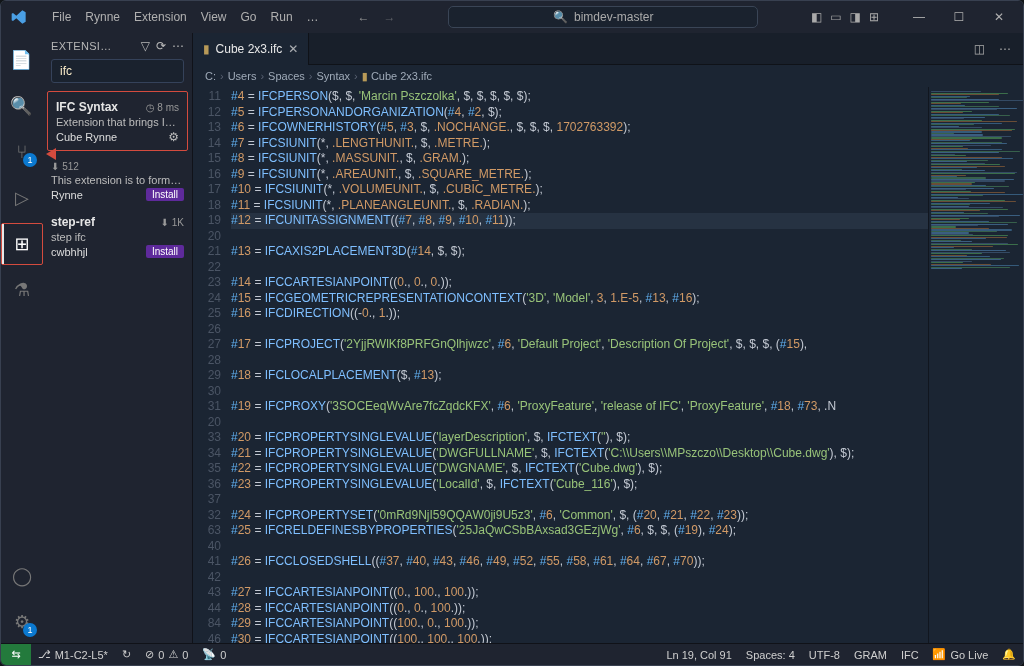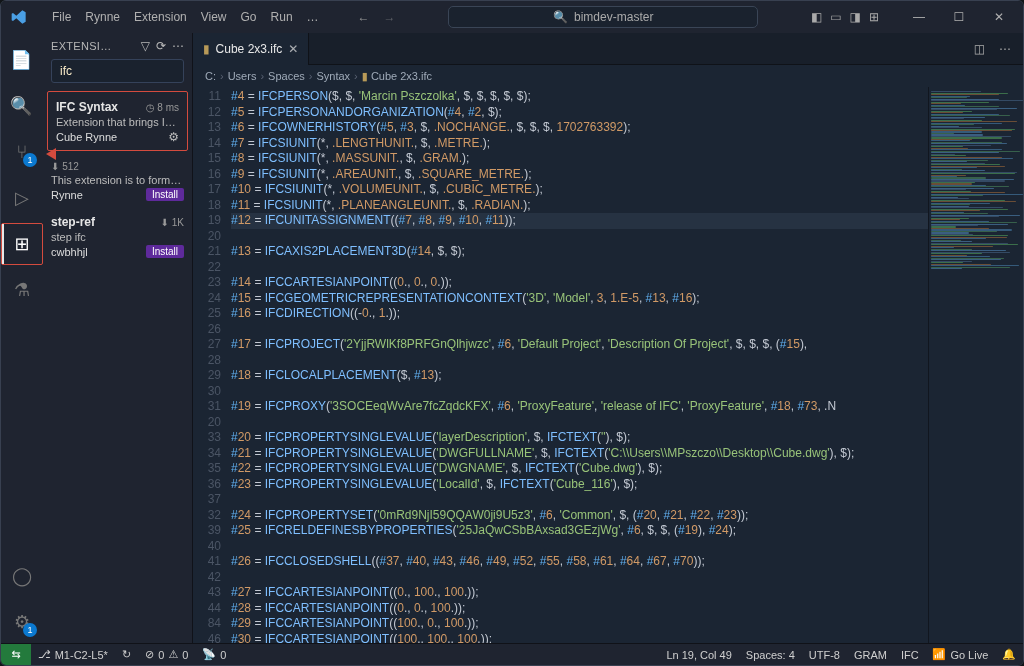--- a/index.html
+++ b/index.html
@@ -256,21 +256,21 @@
           <div>29</div>
           <div>30</div>
           <div>31</div>
           <div>20</div>
           <div>33</div>
           <div>34</div>
           <div>35</div>
           <div>36</div>
           <div>37</div>
           <div>32</div>
-          <div>39</div>
+          <div>63</div>
           <div>40</div>
           <div>41</div>
           <div>42</div>
           <div>43</div>
           <div>44</div>
           <div>84</div>
           <div>46</div>
         </div>
       <div class="lines" id="lines"><div class="l"><span class="tok-ref">#<span class="tok-num">4</span></span> = <span class="tok-fn">IFCPERSON</span>($, $, <span class="tok-str">'Marcin Pszczolka'</span>, $, $, $, $, $);</div><div class="l"><span class="tok-ref">#<span class="tok-num">5</span></span> = <span class="tok-fn">IFCPERSONANDORGANIZATION</span>(<span class="tok-ref">#<span class="tok-num">4</span></span>, <span class="tok-ref">#<span class="tok-num">2</span></span>, $);</div><div class="l"><span class="tok-ref">#<span class="tok-num">6</span></span> = <span class="tok-fn">IFCOWNERHISTORY</span>(<span class="tok-ref">#<span class="tok-num">5</span></span>, <span class="tok-ref">#<span class="tok-num">3</span></span>, $, <span class="tok-kw">.NOCHANGE.</span>, $, $, $, <span class="tok-num">1702763392</span>);</div><div class="l"><span class="tok-ref">#<span class="tok-num">7</span></span> = <span class="tok-fn">IFCSIUNIT</span>(*, <span class="tok-kw">.LENGTHUNIT.</span>, $, <span class="tok-kw">.METRE.</span>);</div><div class="l"><span class="tok-ref">#<span class="tok-num">8</span></span> = <span class="tok-fn">IFCSIUNIT</span>(*, <span class="tok-kw">.MASSUNIT.</span>, $, <span class="tok-kw">.GRAM.</span>);</div><div class="l"><span class="tok-ref">#<span class="tok-num">9</span></span> = <span class="tok-fn">IFCSIUNIT</span>(*, <span class="tok-kw">.AREAUNIT.</span>, $, <span class="tok-kw">.SQUARE_METRE.</span>);</div><div class="l"><span class="tok-ref">#<span class="tok-num">10</span></span> = <span class="tok-fn">IFCSIUNIT</span>(*, <span class="tok-kw">.VOLUMEUNIT.</span>, $, <span class="tok-kw">.CUBIC_METRE.</span>);</div><div class="l"><span class="tok-ref">#<span class="tok-num">11</span></span> = <span class="tok-fn">IFCSIUNIT</span>(*, <span class="tok-kw">.PLANEANGLEUNIT.</span>, $, <span class="tok-kw">.RADIAN.</span>);</div><div class="l current"><span class="tok-ref">#<span class="tok-num">12</span></span> = <span class="tok-fn">IFCUNITASSIGNMENT</span>((<span class="tok-ref">#<span class="tok-num">7</span></span>, <span class="tok-ref">#<span class="tok-num">8</span></span>, <span class="tok-ref">#<span class="tok-num">9</span></span>, <span class="tok-ref">#<span class="tok-num">10</span></span>, <span class="tok-ref">#<span class="tok-num">11</span></span>));</div><div class="l"></div><div class="l"><span class="tok-ref">#<span class="tok-num">13</span></span> = <span class="tok-fn">IFCAXIS2PLACEMENT3D</span>(<span class="tok-ref">#<span class="tok-num">14</span></span>, $, $);</div><div class="l"></div><div class="l"><span class="tok-ref">#<span class="tok-num">14</span></span> = <span class="tok-fn">IFCCARTESIANPOINT</span>((<span class="tok-num">0</span>., <span class="tok-num">0</span>., <span class="tok-num">0</span>.));</div><div class="l"><span class="tok-ref">#<span class="tok-num">15</span></span> = <span class="tok-fn">IFCGEOMETRICREPRESENTATIONCONTEXT</span>(<span class="tok-str">'3D'</span>, <span class="tok-str">'Model'</span>, <span class="tok-num">3</span>, <span class="tok-num">1.E-5</span>, <span class="tok-ref">#<span class="tok-num">13</span></span>, <span class="tok-ref">#<span class="tok-num">16</span></span>);</div><div class="l"><span class="tok-ref">#<span class="tok-num">16</span></span> = <span class="tok-fn">IFCDIRECTION</span>((-<span class="tok-num">0</span>., <span class="tok-num">1</span>.));</div><div class="l"></div><div class="l"><span class="tok-ref">#<span class="tok-num">17</span></span> = <span class="tok-fn">IFCPROJECT</span>(<span class="tok-str">'2YjjRWlKf8PRFGnQlhjwzc'</span>, <span class="tok-ref">#<span class="tok-num">6</span></span>, <span class="tok-str">'Default Project'</span>, <span class="tok-str">'Description Of Project'</span>, $, $, $, (<span class="tok-ref">#<span class="tok-num">15</span></span>),</div><div class="l"></div><div class="l"><span class="tok-ref">#<span class="tok-num">18</span></span> = <span class="tok-fn">IFCLOCALPLACEMENT</span>($, <span class="tok-ref">#<span class="tok-num">13</span></span>);</div><div class="l"></div><div class="l"><span class="tok-ref">#<span class="tok-num">19</span></span> = <span class="tok-fn">IFCPROXY</span>(<span class="tok-str">'3SOCEeqWvAre7fcZqdcKFX'</span>, <span class="tok-ref">#<span class="tok-num">6</span></span>, <span class="tok-str">'ProxyFeature'</span>, <span class="tok-str">'release of IFC'</span>, <span class="tok-str">'ProxyFeature'</span>, <span class="tok-ref">#<span class="tok-num">18</span></span>, <span class="tok-ref">#<span class="tok-num">73</span></span>, .N</div><div class="l"></div><div class="l"><span class="tok-ref">#<span class="tok-num">20</span></span> = <span class="tok-fn">IFCPROPERTYSINGLEVALUE</span>(<span class="tok-str">'layerDescription'</span>, $, <span class="tok-fn">IFCTEXT</span>(<span class="tok-str">''</span>), $);</div><div class="l"><span class="tok-ref">#<span class="tok-num">21</span></span> = <span class="tok-fn">IFCPROPERTYSINGLEVALUE</span>(<span class="tok-str">'DWGFULLNAME'</span>, $, <span class="tok-fn">IFCTEXT</span>(<span class="tok-str">'C:\\Users\\MPszczo\\Desktop\\Cube.dwg'</span>), $);</div><div class="l"><span class="tok-ref">#<span class="tok-num">22</span></span> = <span class="tok-fn">IFCPROPERTYSINGLEVALUE</span>(<span class="tok-str">'DWGNAME'</span>, $, <span class="tok-fn">IFCTEXT</span>(<span class="tok-str">'Cube.dwg'</span>), $);</div><div class="l"><span class="tok-ref">#<span class="tok-num">23</span></span> = <span class="tok-fn">IFCPROPERTYSINGLEVALUE</span>(<span class="tok-str">'LocalId'</span>, $, <span class="tok-fn">IFCTEXT</span>(<span class="tok-str">'Cube_116'</span>), $);</div><div class="l"></div><div class="l"><span class="tok-ref">#<span class="tok-num">24</span></span> = <span class="tok-fn">IFCPROPERTYSET</span>(<span class="tok-str">'0mRd9NjI59QQAW0ji9U5z3'</span>, <span class="tok-ref">#<span class="tok-num">6</span></span>, <span class="tok-str">'Common'</span>, $, (<span class="tok-ref">#<span class="tok-num">20</span></span>, <span class="tok-ref">#<span class="tok-num">21</span></span>, <span class="tok-ref">#<span class="tok-num">22</span></span>, <span class="tok-ref">#<span class="tok-num">23</span></span>));</div><div class="l"><span class="tok-ref">#<span class="tok-num">25</span></span> = <span class="tok-fn">IFCRELDEFINESBYPROPERTIES</span>(<span class="tok-str">'25JaQwCSbBAxsad3GEzjWg'</span>, <span class="tok-ref">#<span class="tok-num">6</span></span>, $, $, (<span class="tok-ref">#<span class="tok-num">19</span></span>), <span class="tok-ref">#<span class="tok-num">24</span></span>);</div><div class="l"></div><div class="l"><span class="tok-ref">#<span class="tok-num">26</span></span> = <span class="tok-fn">IFCCLOSEDSHELL</span>((<span class="tok-ref">#<span class="tok-num">37</span></span>, <span class="tok-ref">#<span class="tok-num">40</span></span>, <span class="tok-ref">#<span class="tok-num">43</span></span>, <span class="tok-ref">#<span class="tok-num">46</span></span>, <span class="tok-ref">#<span class="tok-num">49</span></span>, <span class="tok-ref">#<span class="tok-num">52</span></span>, <span class="tok-ref">#<span class="tok-num">55</span></span>, <span class="tok-ref">#<span class="tok-num">58</span></span>, <span class="tok-ref">#<span class="tok-num">61</span></span>, <span class="tok-ref">#<span class="tok-num">64</span></span>, <span class="tok-ref">#<span class="tok-num">67</span></span>, <span class="tok-ref">#<span class="tok-num">70</span></span>));</div><div class="l"></div><div class="l"><span class="tok-ref">#<span class="tok-num">27</span></span> = <span class="tok-fn">IFCCARTESIANPOINT</span>((<span class="tok-num">0</span>., <span class="tok-num">100</span>., <span class="tok-num">100</span>.));</div><div class="l"><span class="tok-ref">#<span class="tok-num">28</span></span> = <span class="tok-fn">IFCCARTESIANPOINT</span>((<span class="tok-num">0</span>., <span class="tok-num">0</span>., <span class="tok-num">100</span>.));</div><div class="l"><span class="tok-ref">#<span class="tok-num">29</span></span> = <span class="tok-fn">IFCCARTESIANPOINT</span>((<span class="tok-num">100</span>., <span class="tok-num">0</span>., <span class="tok-num">100</span>.));</div><div class="l"><span class="tok-ref">#<span class="tok-num">30</span></span> = <span class="tok-fn">IFCCARTESIANPOINT</span>((<span class="tok-num">100</span>., <span class="tok-num">100</span>., <span class="tok-num">100</span>.));</div></div>
       <div class="minimap">
@@ -416,21 +416,21 @@
     <span>⊘</span>
       <span>0</span>
     <span>⚠</span>
       <span>0</span>
   </div>
   <div class="sb">
       <span>📡</span>
       <span>0</span>
     </div>
   <div class="spacer"></div>
-  <div class="sb">Ln 19, Col 49</div>
+  <div class="sb">Ln 19, Col 91</div>
   <div class="sb">Spaces: 4</div>
   <div class="sb">UTF-8</div>
   <div class="sb">GRAM</div>
   <div class="sb">IFC</div>
   <div class="sb">
       <span>📶</span>
       <span>Go Live</span>
     </div>
   <div class="sb">🔔</div>
 </div>

